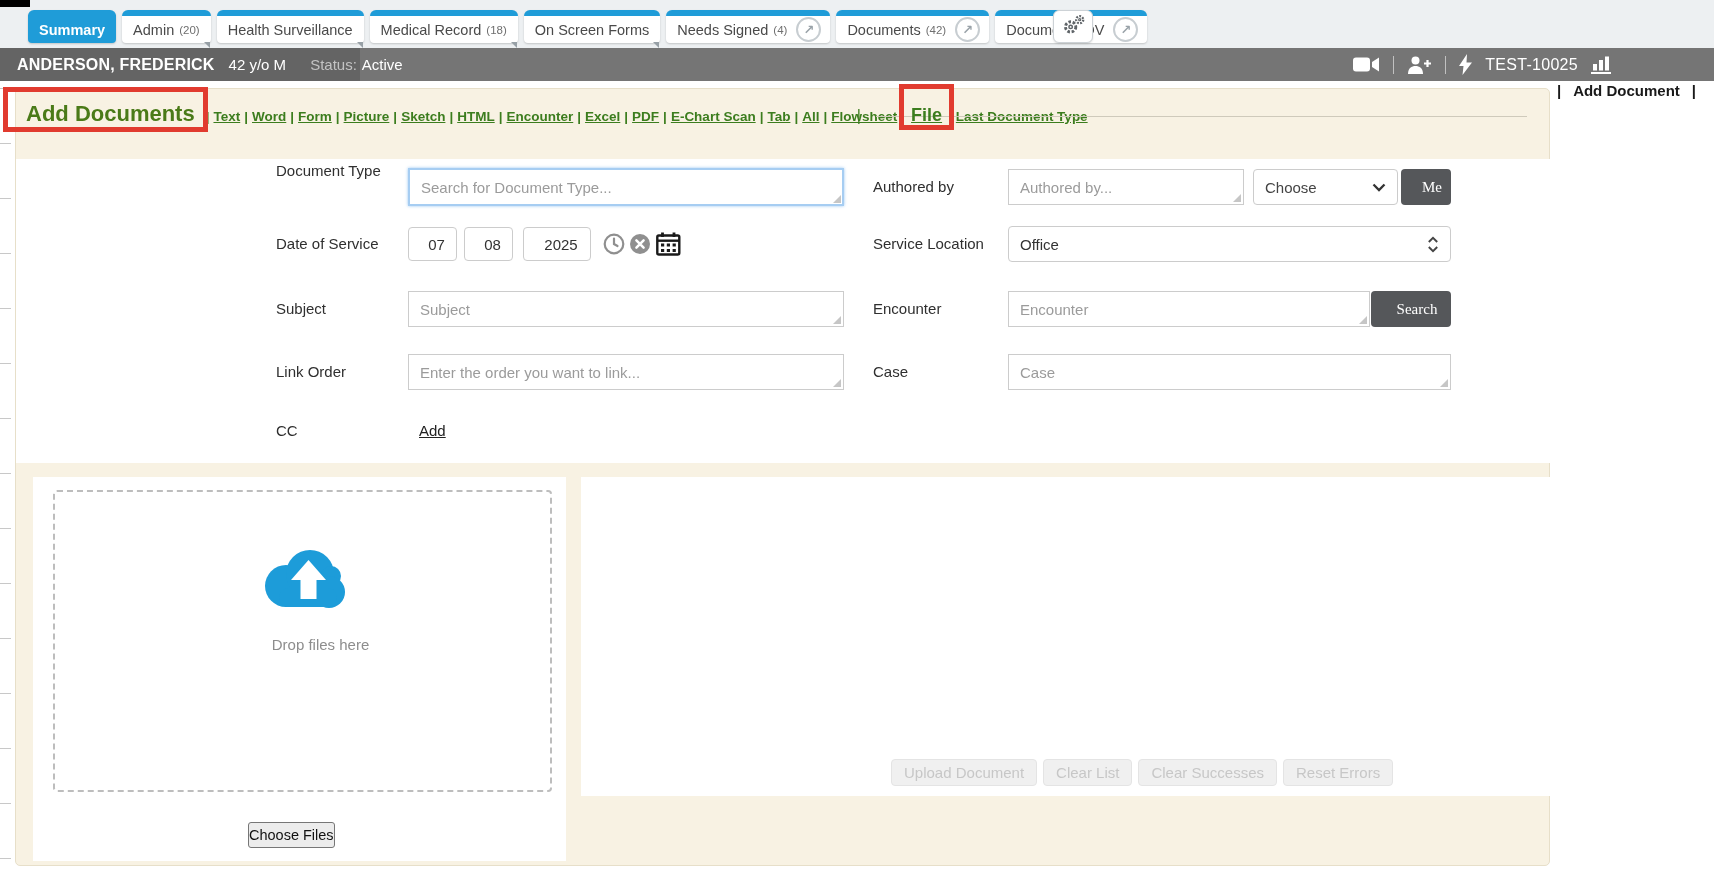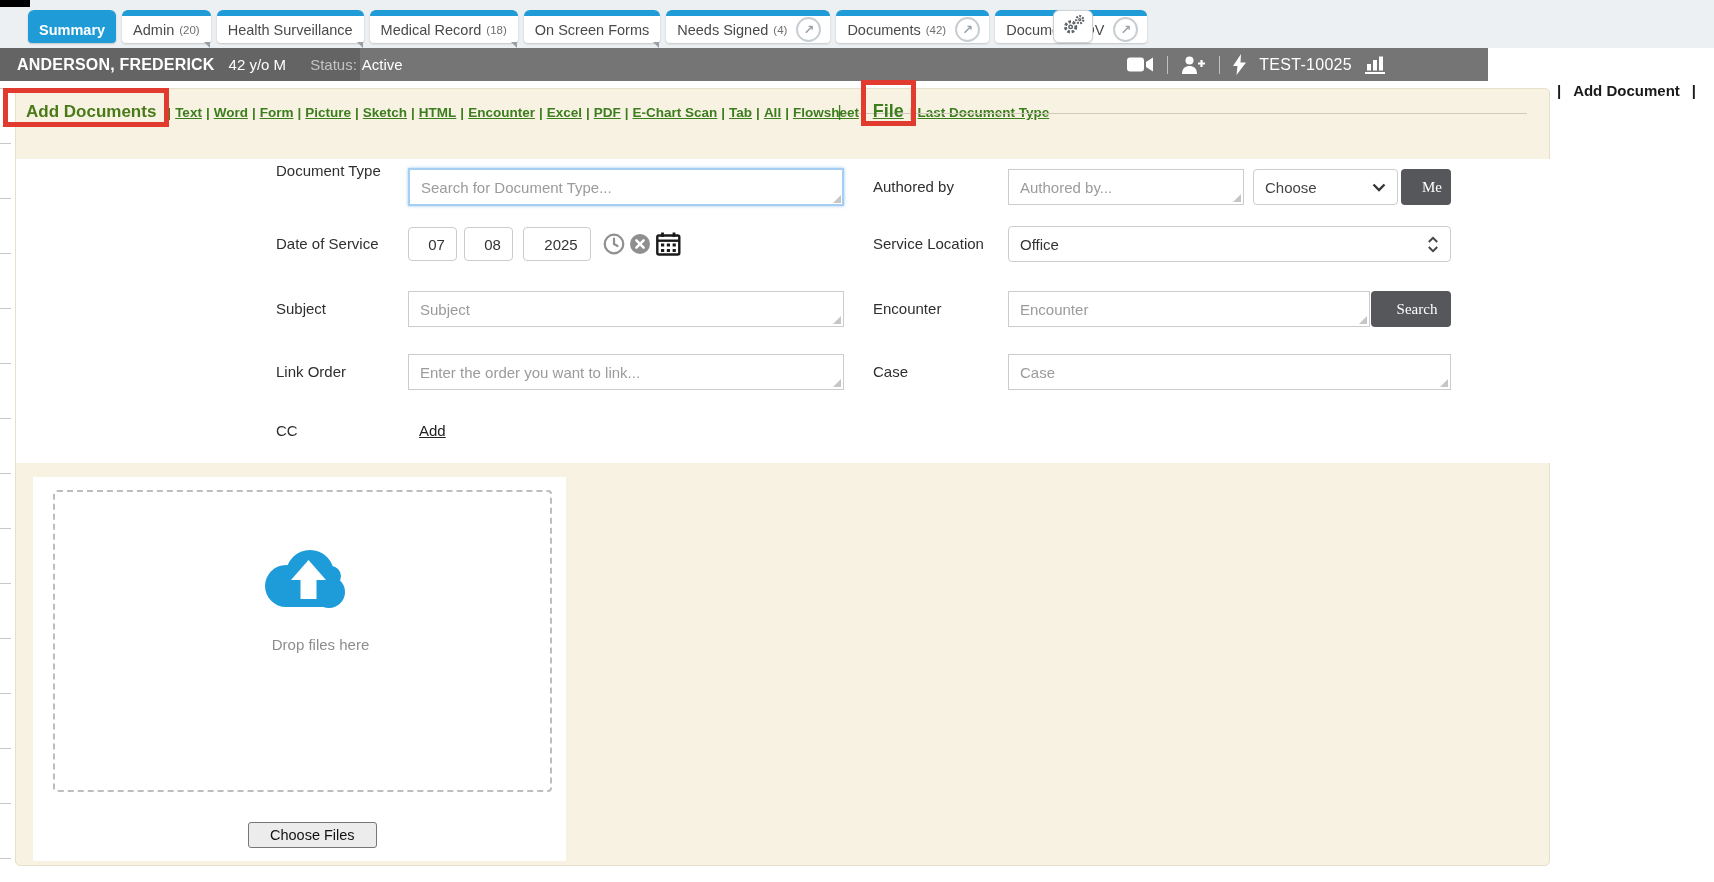--- a/index.html
+++ b/index.html
@@ -22,21 +22,21 @@
   .tab.dropdown::after{content:""; position:absolute; right:1px; bottom:-5px; width:0; height:0;
        border-top:6px solid #97a0a6; border-left:6px solid transparent;}
   .popout-circle{display:none; width:25px; height:25px; border-radius:50%; border:2px solid #c7cdd1;
        margin-left:9px; margin-right:-2px; align-items:center; justify-content:center;
        color:#99a2a8; font-size:13px; font-weight:bold; line-height:1;}
   .tab.popout .popout-circle{display:flex;}
   .gear-btn{height:33px; width:40px; background:#fff; border:1px solid #cdd2d6; border-radius:6px;
        display:flex; align-items:center; justify-content:center; cursor:pointer; box-shadow:0 1px 2px rgba(0,0,0,.12);}
 
   
-  .patientbar{position:absolute; left:0; top:48px; width:1488px; height:33px;
+  .patientbar{position:absolute; left:0; top:48px; width:1714px; height:33px;
        background:linear-gradient(to right,#646464 0 360px,#757575 360px 100%);
        display:flex; align-items:center; padding:0 100px 0 17px; color:#fff;}
   .p-name{font-weight:bold; font-size:16px; letter-spacing:.2px;}
   .p-age{font-size:15px; margin-left:14px;}
   .p-status{font-size:15px; margin-left:24px;}
   .p-status .lab{color:#c3c3c3; margin-right:5px;}
   .pb-right{margin-left:auto; display:flex; align-items:center; gap:13px;}
   .vsep{width:1px; height:18px; background:rgba(255,255,255,.55);}
   .p-account{font-size:16px; letter-spacing:.3px;}
   .pb-icon{display:flex; align-items:center;}
@@ -48,21 +48,21 @@
   
   .gutter{position:absolute; left:0; top:88px; width:12px; height:778px;
        background-image:repeating-linear-gradient(to bottom,#c8c8c8 0 1px,transparent 1px 55px);
        background-size:11px 100%; background-repeat:no-repeat;}
 
   
   .beige{position:absolute; left:15px; top:88px; width:1535px; height:778px; background:var(--beige);
        border:1px solid #e7dfc9; border-radius:5px;}
 
   .panel-header{position:absolute; left:10px; top:12px; right:22px; display:flex; align-items:baseline;}
-  .page-title{position:relative; font-size:17px; font-weight:bold; color:var(--title-green); margin-right:8px; white-space:nowrap;}
+  .page-title{position:relative; font-size:22px; font-weight:bold; color:var(--title-green); margin-right:8px; white-space:nowrap;}
   .page-title::after{content:""; position:absolute; inset:-14px -13px -5px -23px; border:5px solid var(--red); pointer-events:none;}
   .links-row{display:flex; align-items:baseline; flex:1; min-width:0; font-size:13.5px; font-weight:bold; white-space:nowrap;}
   .link-group{display:inline;}
   .lsep{color:var(--link-green); margin:0 3px;}
   .doc-link{color:var(--link-green); text-decoration:underline; cursor:pointer; margin:0 1px;}
   .link-group.featured .doc-link{position:relative; font-size:18px; margin:0 3px;}
   .link-group.featured .doc-link::after{content:""; position:absolute; inset:-21px -12px -5px -12px;
        border:5px solid var(--red); pointer-events:none;}
   .flex-line{flex:1; border-top:1px solid #cfcabb; align-self:center; margin-left:12px; margin-top:4px;}
 
@@ -84,21 +84,21 @@
        display:flex; align-items:center; padding:0 11px; font-size:15px; color:#444; cursor:pointer;}
   .fake-select .sel-arrow{margin-left:auto; display:flex; align-items:center;}
   .dark-btn{position:absolute; height:36px; background:var(--dark-btn); color:#fff; border:none; border-radius:4px;
        font-family:Liberation Serif, serif; font-size:15px; cursor:pointer;padding-left:12px;}
 
   
   .left-panel{position:absolute; left:17px; top:388px; width:533px; height:384px; background:#fff;}
   .dropzone{position:absolute; left:20px; top:13px; width:499px; height:302px; border:2px dashed #bdbdbd;
        border-radius:4px; background:#fff; display:flex; flex-direction:column; align-items:center; padding-top:52px;}
   .drop-text{margin-top:10px; font-size:15px; color:#8d8d8d;margin-left:36px;}
-  .choose-files{position:absolute; left:215px; top:345px; height:26px; padding:0 21px; font-family:inherit;
+  .choose-files{position:absolute; left:215px; top:345px; height:26px; padding:0 0; font-family:inherit;
        font-size:14.5px; color:#111; background:#ececec; border:1px solid #767676; border-radius:3px; cursor:pointer;}
   .right-panel{position:absolute; left:565px; top:388px; width:970px; height:319px; background:#fff;}
   .action-buttons{position:absolute; left:310px; top:282px; display:flex; gap:6px;}
   .action-btn{height:27px; padding:0 12px; font-family:inherit; font-size:15px; color:#c7c7c7;
        background:#f0f0f0; border:1px solid #e4e4e4; border-radius:4px;}
 </style>
 </head>
 <body>
 
 <div class="topbar">
@@ -388,14 +388,26 @@
             <rect x="24" y="44" width="58" height="19" rx="9"></rect>
           </g>
           <path d="M53.5 16 L71 36 H61.5 V55 H45.5 V36 H36 Z" fill="#fff"></path>
         </svg>
       </span>
       <span class="drop-text">Drop files here</span>
     </div>
     <button class="choose-files">Choose Files</button>
   </div>
 
+  <div class="right-panel">
+    <div class="action-buttons">
+
+        <button class="action-btn" disabled="">Upload Document</button>
+
+        <button class="action-btn" disabled="">Clear List</button>
+
+        <button class="action-btn" disabled="">Clear Successes</button>
+
+        <button class="action-btn" disabled="">Reset Errors</button>
+      </div>
+  </div>
 
 </div>
 
 </body></html>

